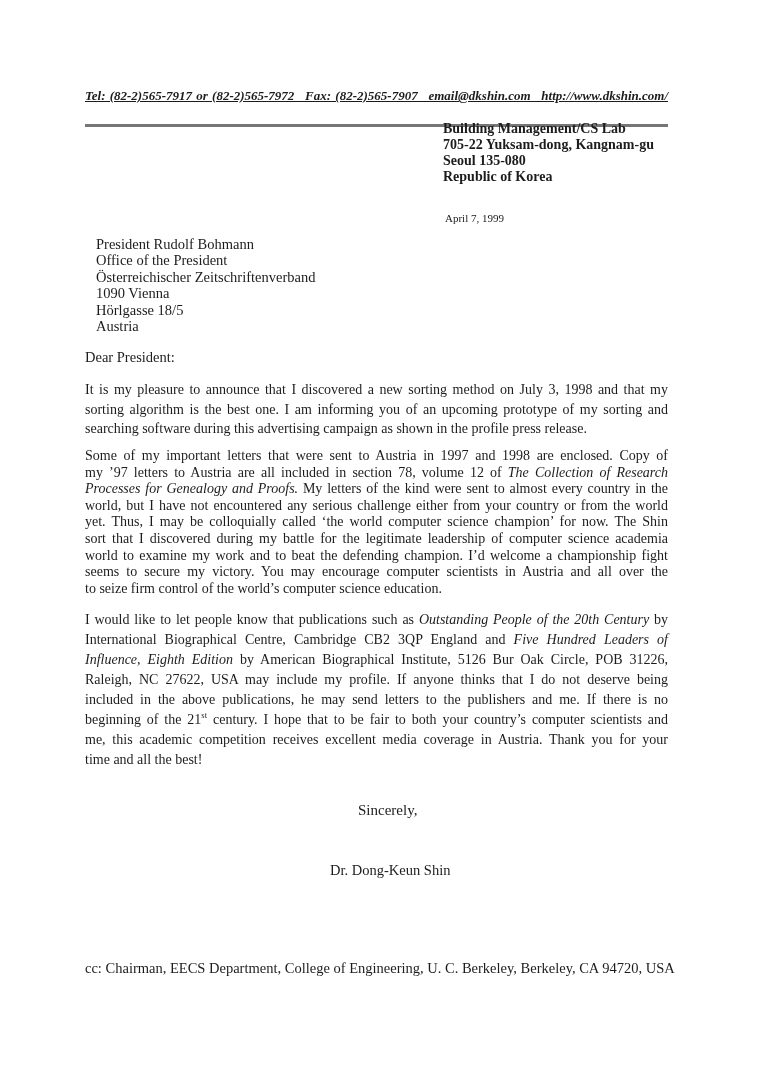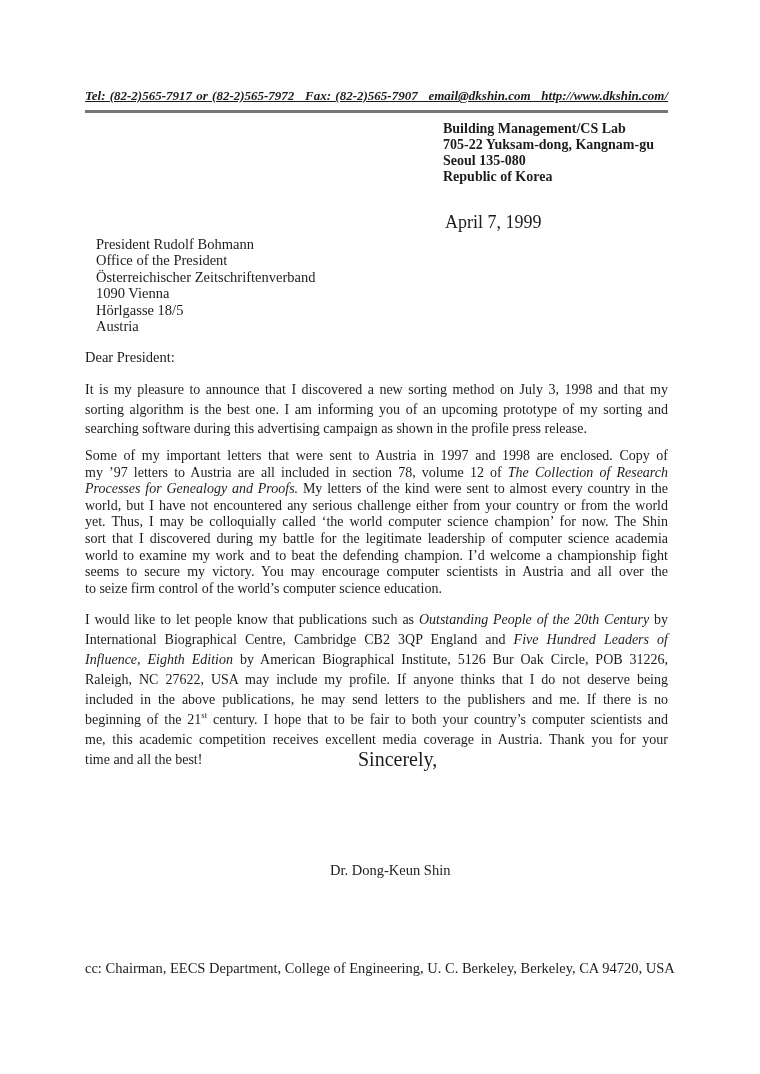--- a/index.html
+++ b/index.html
@@ -6,38 +6,38 @@
   .page{
     position:relative;width:760px;height:1074px;background:#ffffff;
     font-family:"Liberation Serif","DejaVu Serif",serif;color:#1c1c1c;
     overflow:hidden;
   }
   
   .letterhead{
     position:absolute;left:85px;top:88px;width:583px;
     font-style:italic;font-weight:bold;font-size:13px;
     white-space:nowrap;text-align:justify;text-align-last:justify;
-    padding-bottom:6px;border-bottom:3px solid #767676;
+    padding-bottom:20px;border-bottom:3px solid #767676;
   }
   .lh-text{text-decoration:underline;}
   .sender{
     position:absolute;left:443px;top:121px;
     font-weight:bold;font-size:14px;line-height:16px;white-space:nowrap;
   }
-  .date{position:absolute;left:445px;top:212px;font-size:18px;}
+  .date{position:absolute;left:445px;top:212px;font-size:11px;}
   .recipient{position:absolute;left:85px;top:236px;font-size:14.5px;line-height:16.4px;white-space:nowrap;margin-left:11px;}
   .salutation{position:absolute;left:85px;top:349px;font-size:14.5px;}
   .para{position:absolute;left:85px;width:583px;font-size:14px;}
   .para-0{top:380px;line-height:19.5px;}
   .para-1{top:448px;line-height:16.6px;}
   .para-2{top:610px;line-height:20px;}
   .line{text-align:justify;text-align-last:justify;white-space:nowrap;}
   .line.last{text-align-last:left;}
   .line sup{font-size:0.62em;vertical-align:super;line-height:0;}
-  .sincerely{position:absolute;left:358px;top:748px;font-size:20px;}
+  .sincerely{position:absolute;left:358px;top:802px;font-size:15px;}
   .signature{position:absolute;left:330px;top:862px;font-size:14.5px;}
   .cc{position:absolute;left:85px;top:960px;font-size:14.5px;white-space:nowrap;}
 </style>
 </head>
 <body>
 
 <div class="page">
 
   <div class="letterhead">
     <span class="lh-text">Tel: (82-2)565-7917 or (82-2)565-7972  Fax: (82-2)565-7907  email@dkshin.com  http://www.dkshin.com/</span>

